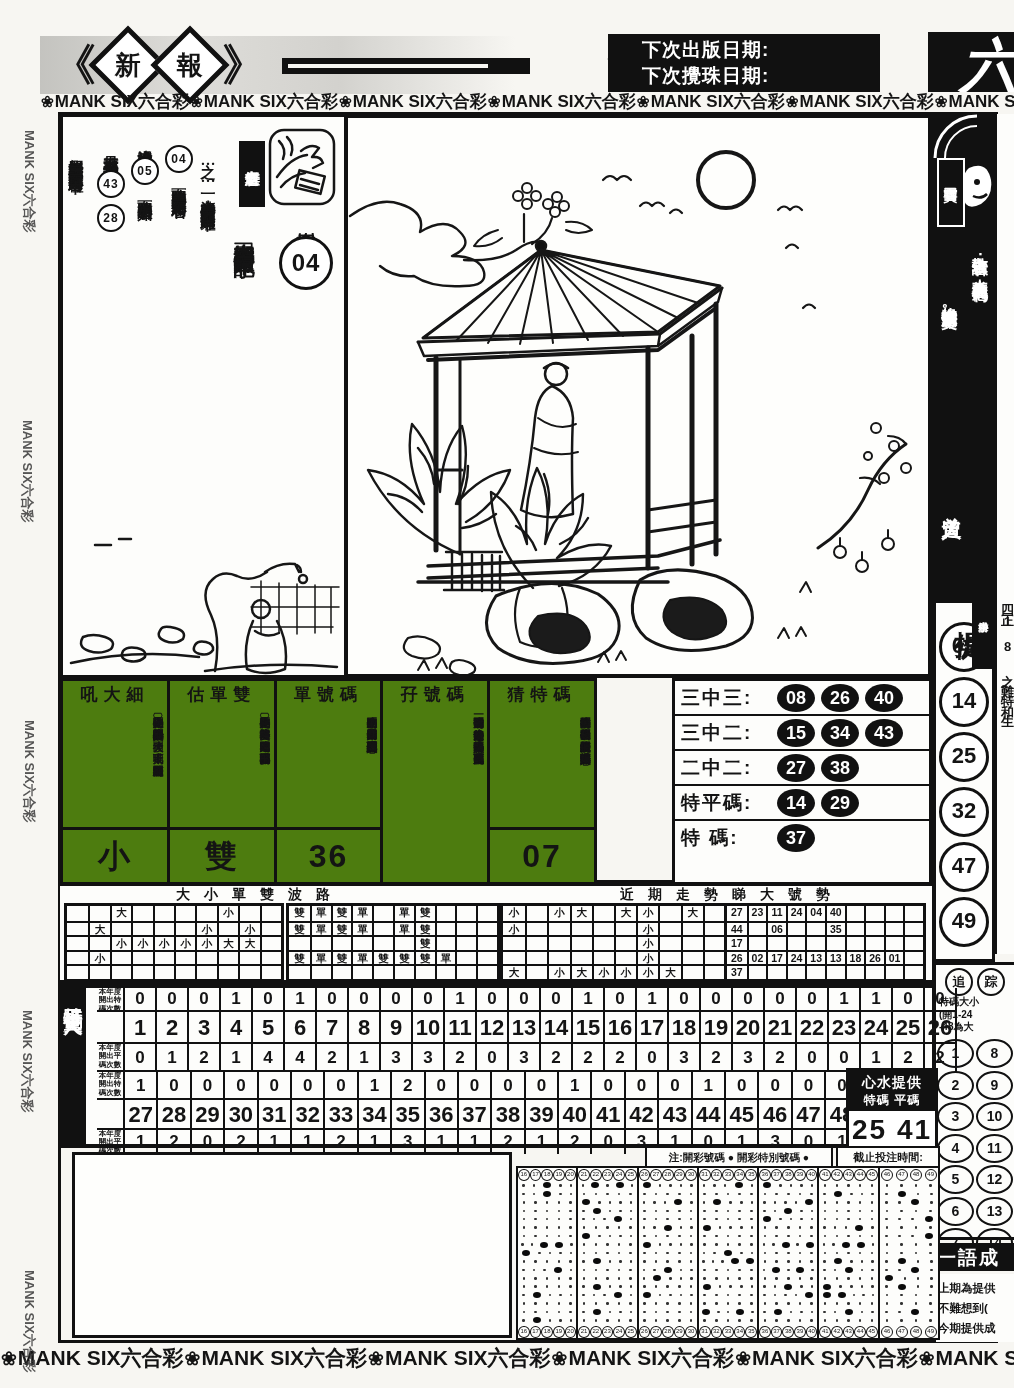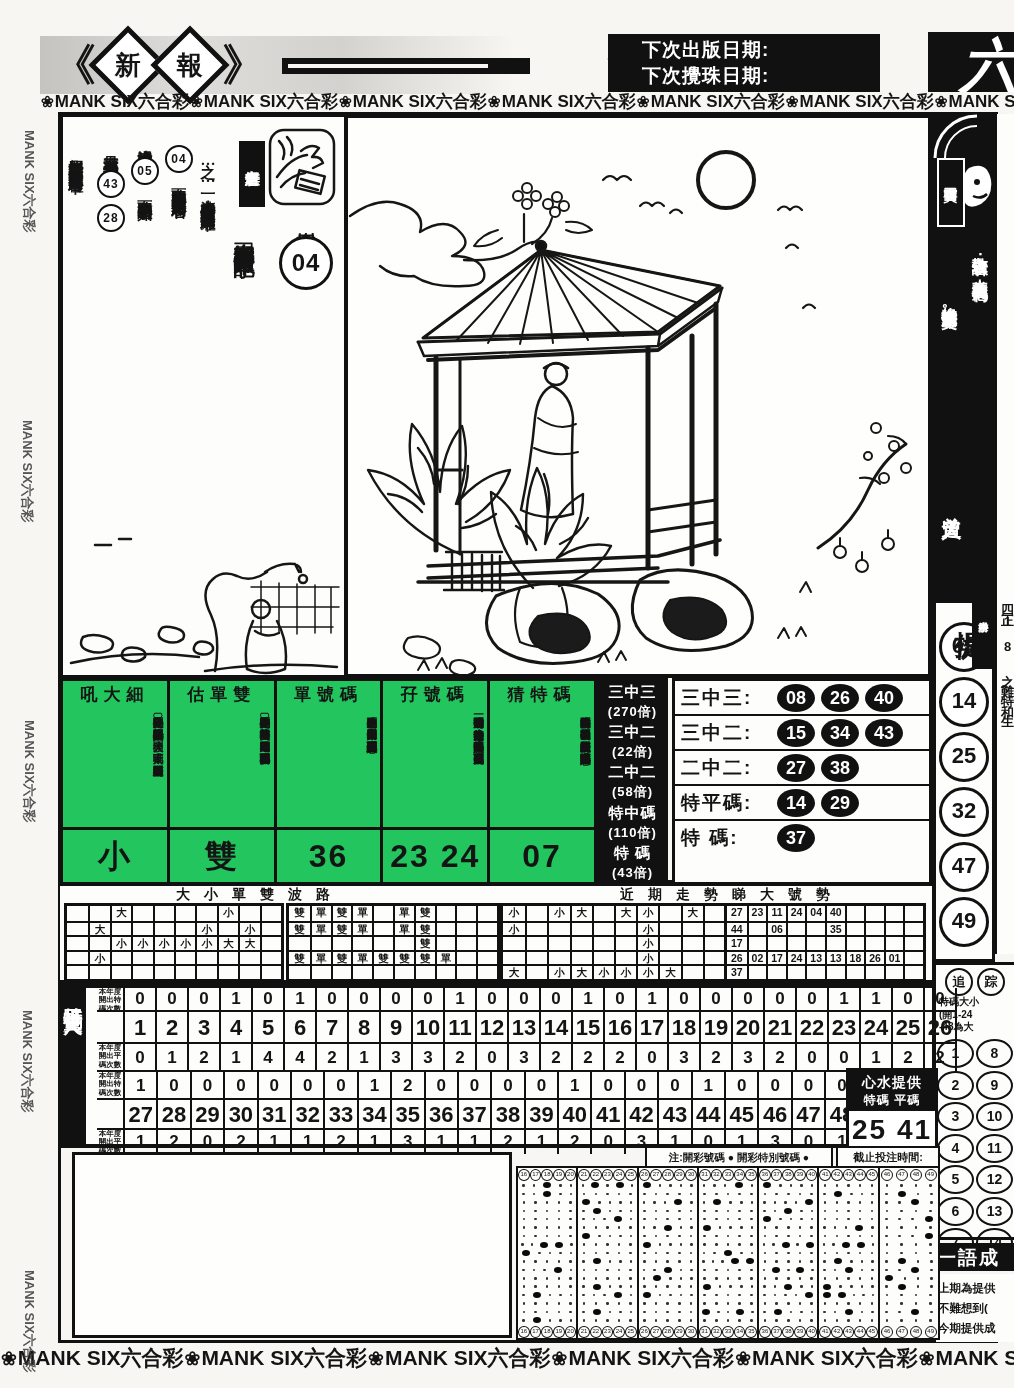--- a/index.html
+++ b/index.html
@@ -38,21 +38,21 @@
   #left-panel{left:60px;top:114px;width:284px;height:564px;background:#fdfdfb;border:3px solid #111;border-right:none;}
   .pz-col{position:absolute;font-family:"Liberation Serif",serif;font-weight:bold;line-height:1.06;letter-spacing:1px;}
   .cnum{display:inline-block;writing-mode:horizontal-tb;border:2px solid #111;border-radius:50%;background:#fff;text-align:center;font-family:"Liberation Sans",sans-serif;}
   .cn-sm{width:24px;height:24px;line-height:24px;font-size:12px;margin:3px 0;}
   .cn-big{width:48px;height:48px;line-height:48px;font-size:24px;border-width:3px;margin:6px 0;}
   #jhl-badge{left:176px;top:24px;width:26px;height:66px;background:#111;color:#fff;font-size:15px;font-weight:bold;text-align:center;padding-top:4px;}
   #hand-icon{left:204px;top:10px;width:70px;height:82px;}
 
   
   #pred-row{left:60px;top:678px;width:537px;height:207px;display:flex;}
-  .pred-box{flex:1;border:3px solid #111;border-right-width:0;background:#22c55e;position:relative;}
+  .pred-box{flex:1;border:3px solid #111;border-right-width:0;background:#4d7c0f;position:relative;}
   .pred-box:last-child{border-right-width:3px;}
   .pred-title{height:26px;text-align:center;font-size:17px;font-weight:bold;letter-spacing:6px;padding-top:2px;}
   .pred-body{position:absolute;left:2px;right:2px;top:28px;height:120px;font-size:10.5px;line-height:1.25;letter-spacing:0px;overflow:hidden;font-weight:bold;}
   .pred-ans{position:absolute;left:0;right:0;bottom:0;height:52px;border-top:3px solid #111;text-align:center;font-size:32px;font-weight:bold;line-height:52px;letter-spacing:2px;}
 
   
   #odds-strip{left:597px;top:678px;width:71px;height:207px;background:#111;color:#fff;text-align:center;display:flex;flex-direction:column;justify-content:space-evenly;}
   .odds-line{font-weight:bold;font-size:15px;letter-spacing:1px;line-height:1;}
   .odds-line.par{font-size:13px;}
 
@@ -295,41 +295,28 @@
         <div class="pred-ans">雙</div>
       </div>
       <div class="pred-box">
         <div class="pred-title">單號碼</div>
         <div class="pred-body vtext">上期開出號碼中,第四門開出二個為最旺,下期此門號碼吼旺勢繼續可留意一大冷門爆。</div>
         <div class="pred-ans">36</div>
       </div>
       <div class="pred-box">
         <div class="pred-title">孖號碼</div>
         <div class="pred-body vtext">前期孖號碼開出一對,近期走勢睇大號勢,碼應呈逐步轉旺態,因此下期可多選此門號碼。</div>
-        <div class="pred-ans">23 24</div>
       </div>
       <div class="pred-box">
         <div class="pred-title">猜特碼</div>
         <div class="pred-body vtext">前期特碼開紅波,從開出號碼分析,紅波旺勢繼續開出四個,下期不妨留意綠波轉旺吼爆。</div>
         <div class="pred-ans">07</div>
       </div>
     </div>
 
-  <div class="abs" id="odds-strip">
-      <div class="odds-line">三中三</div>
-      <div class="odds-line par">(270倍)</div>
-      <div class="odds-line">三中二</div>
-      <div class="odds-line par">(22倍)</div>
-      <div class="odds-line">二中二</div>
-      <div class="odds-line par">(58倍)</div>
-      <div class="odds-line">特中碼</div>
-      <div class="odds-line par">(110倍)</div>
-      <div class="odds-line">特 碼</div>
-      <div class="odds-line par">(43倍)</div>
-    </div>
 
   <div class="abs" id="arrow-box">
     <div id="arrow-rows">
         <div class="arrow-row">
           <span class="arrow-label">三中三:</span>
           <span class="abadge">08</span>
           <span class="abadge">26</span>
           <span class="abadge">40</span>
         </div>
         <div class="arrow-row">

